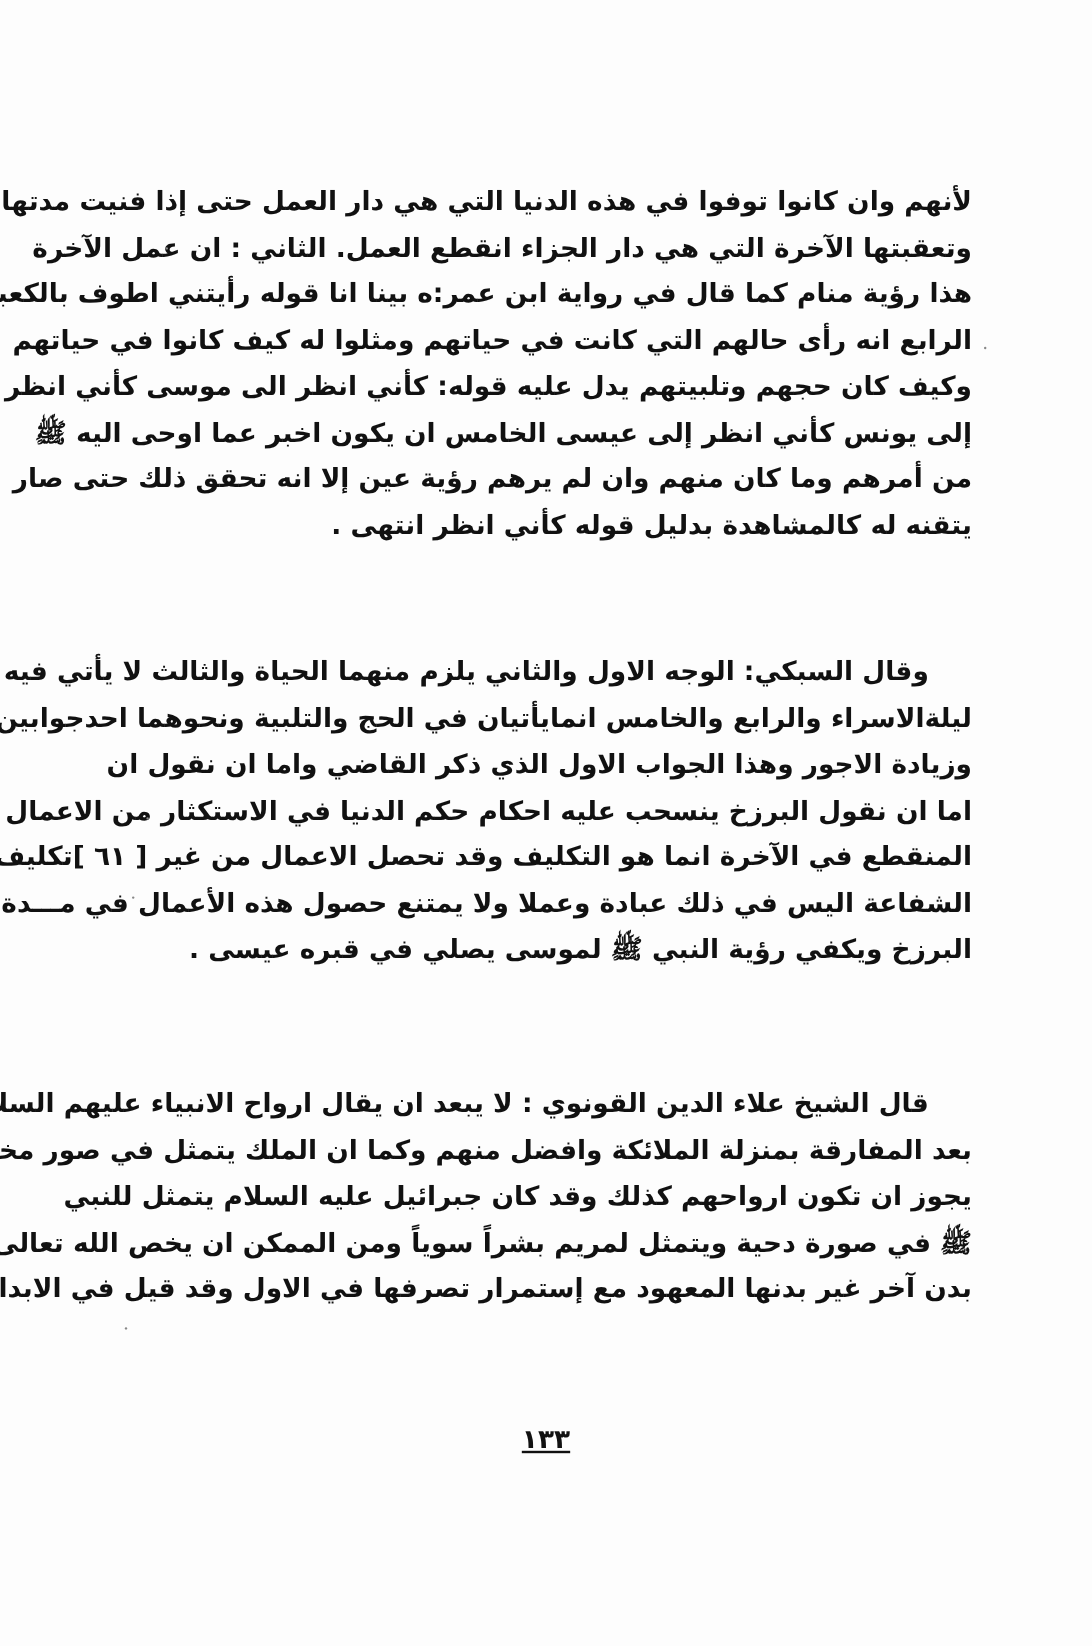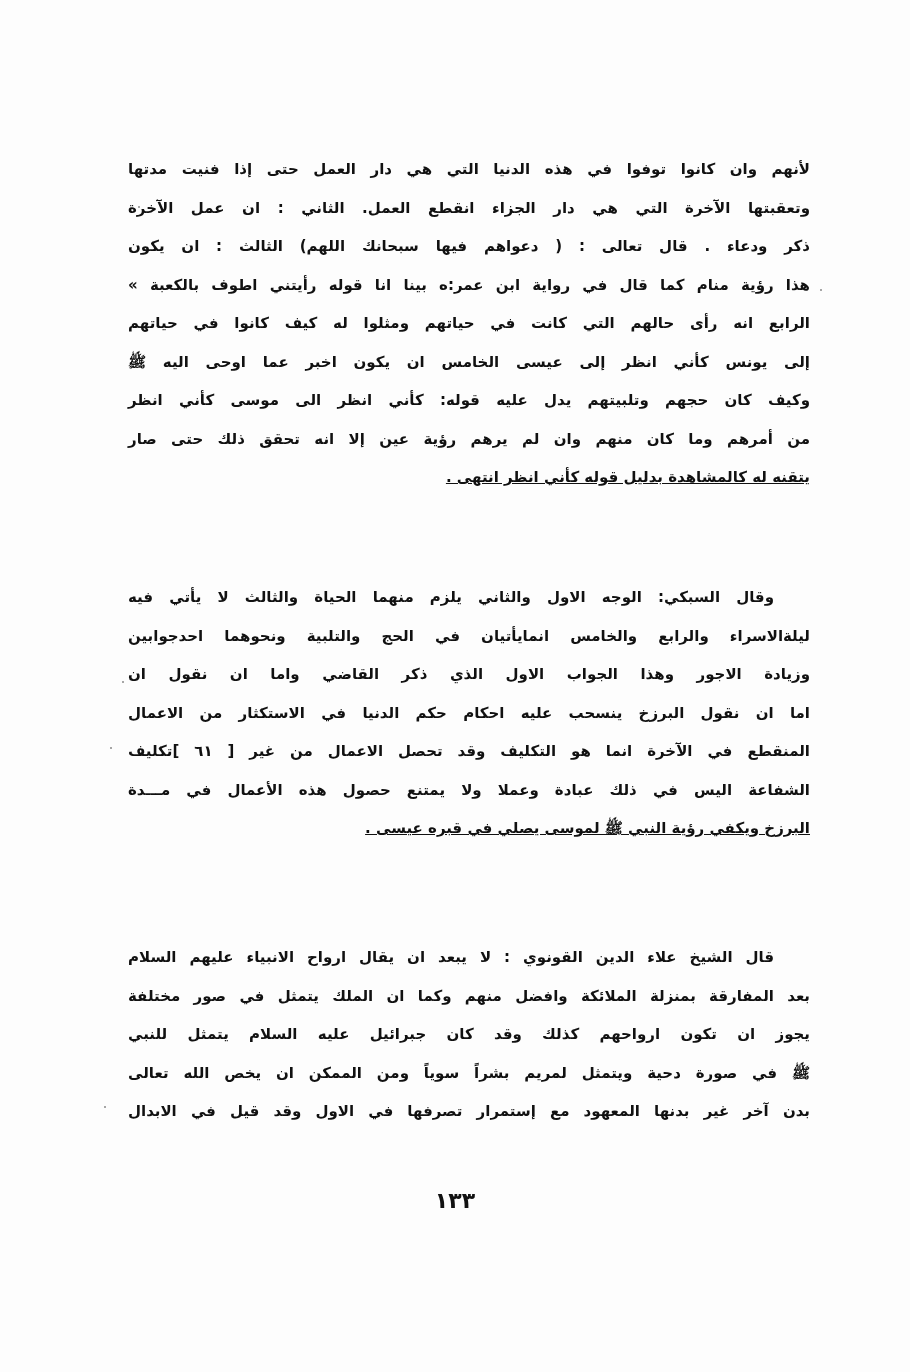--- a/index.html
+++ b/index.html
@@ -27,68 +27,66 @@
       left: 128px;
       width: 682px;
       direction: rtl;
       text-align: justify;
       text-align-last: right;
     }
     .line {
       display: block;
       height: 38.5px;
       line-height: 38.5px;
-      font-size: 15px;
+      font-size: 22px;
       font-weight: bold;
       white-space: nowrap;
       text-align: justify;
       text-align-last: justify;
       letter-spacing: 0px;
     }
     .line.last {
       text-align-last: right;
-      text-decoration: underline;
     }
     .line.indent {
       padding-right: 36px;
-      margin-top: 36px;
     }
     #para1 { top: 150px; }
     #para2 { top: 542px; }
     #para3 { top: 902px; }
     .page-number {
       position: absolute;
       top: 1188px;
       left: 0;
       width: 910px;
       text-align: center;
       font-size: 22px;
       font-weight: bold;
       direction: rtl;
+      text-decoration: underline;
     }
     .speck {
       position: absolute;
       width: 2px; height: 2px;
       background: #888;
       border-radius: 50%;
     }
   </style>
 </head>
 <body>
 
 <div class="page">
 
   <div class="text-block" id="para1">
     <span class="line">لأنهم وان كانوا توفوا في هذه الدنيا التي هي دار العمل حتى  إذا فنيت مدتها</span>
     <span class="line">وتعقبتها الآخرة التي هي دار الجزاء انقطع العمل. الثاني : ان عمل الآخرة</span>
-    <span class="line">ذكر ودعاء . قال تعالى : ( دعواهم فيها سبحانك اللهم) الثالث : ان يكون</span>
     <span class="line">هذا رؤية منام كما قال في رواية ابن عمر:ه بينا انا قوله رأيتني اطوف بالكعبة »</span>
     <span class="line">الرابع انه رأى حالهم التي كانت في حياتهم  ومثلوا له كيف كانوا في حياتهم</span>
+    <span class="line">وكيف كان حجهم وتلبيتهم يدل عليه قوله: كأني انظر الى موسى كأني انظر</span>
     <span class="line">إلى يونس كأني انظر إلى عيسى الخامس ان يكون اخبر عما اوحى اليه ﷺ</span>
-    <span class="line">وكيف كان حجهم وتلبيتهم يدل عليه قوله: كأني انظر الى موسى كأني انظر</span>
     <span class="line">من أمرهم وما كان منهم وان لم يرهم رؤية عين إلا انه  تحقق  ذلك حتى صار</span>
     <span class="line last">يتقنه له كالمشاهدة بدليل قوله كأني انظر انتهى .</span>
   </div>
 
   <div class="text-block" id="para2">
     <span class="line indent">وقال السبكي: الوجه الاول والثاني يلزم منهما الحياة والثالث لا يأتي فيه</span>
     <span class="line">ليلةالاسراء والرابع والخامس انمايأتيان في الحج والتلبية ونحوهما احدجوابين</span>
     <span class="line">وزيادة الاجور وهذا الجواب الاول الذي ذكر القاضي  واما  ان نقول ان</span>
     <span class="line">اما ان نقول البرزخ ينسحب عليه احكام حكم الدنيا في الاستكثار من الاعمال</span>
     <span class="line">المنقطع في الآخرة انما هو التكليف وقد تحصل الاعمال من غير [ ٦١ ]تكليف</span>

